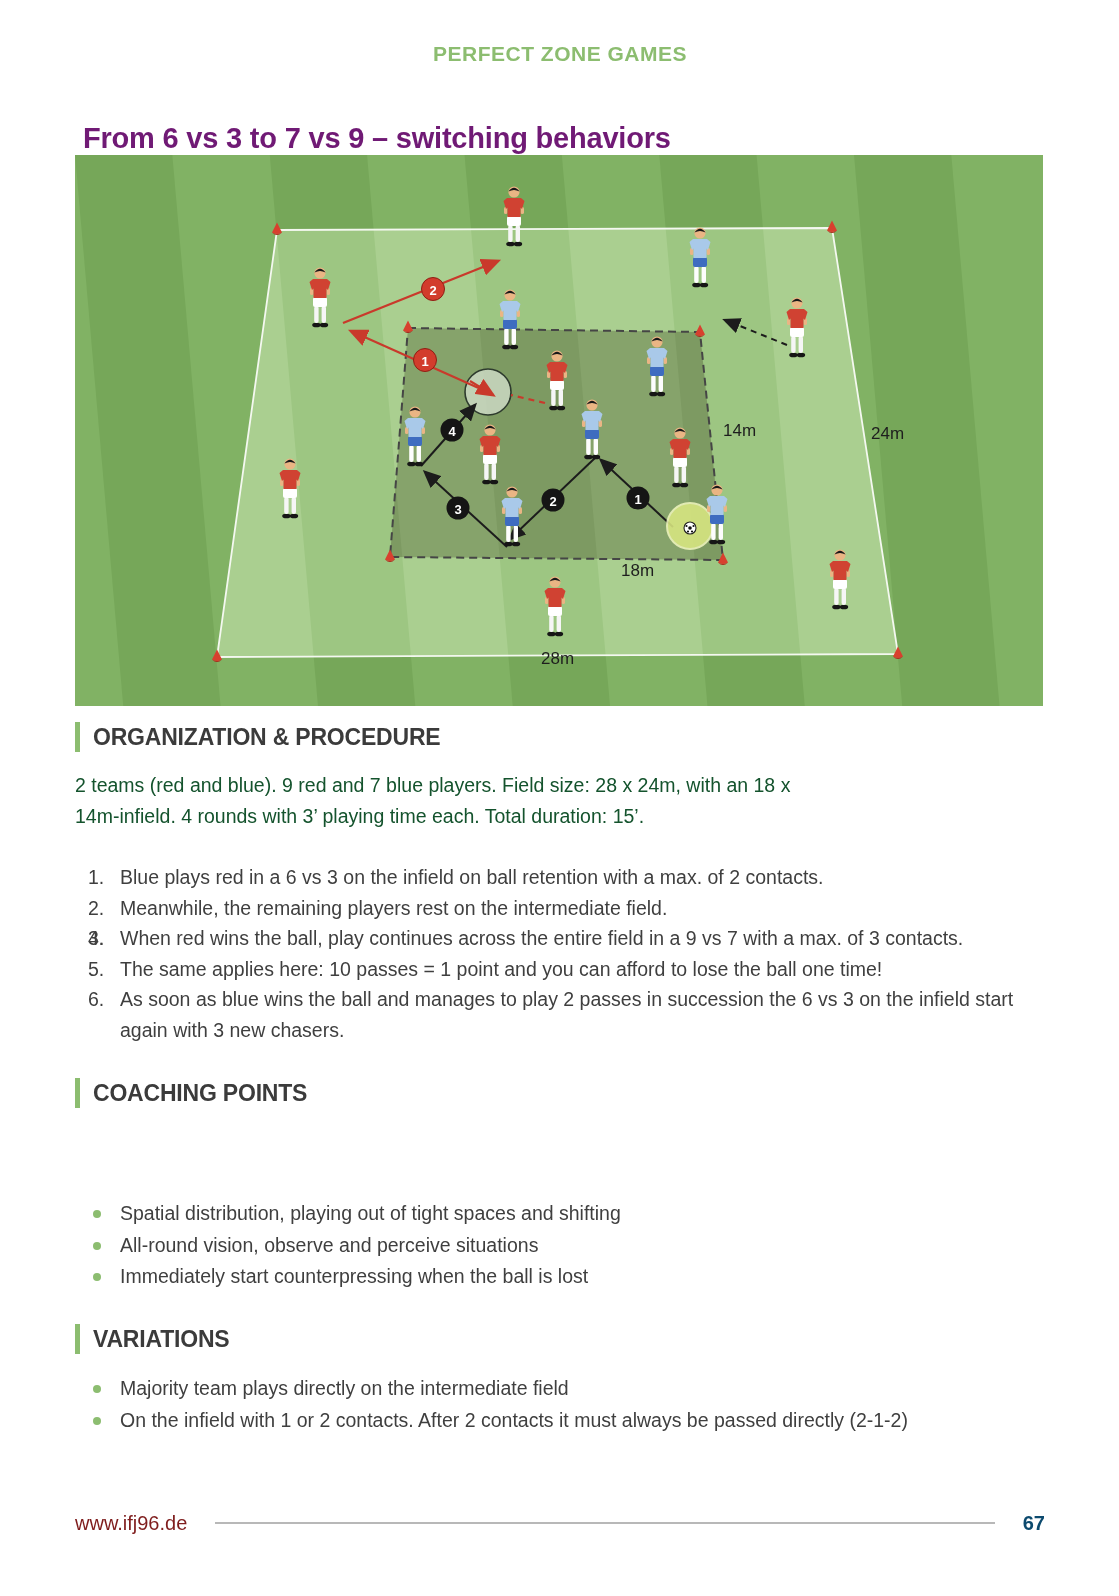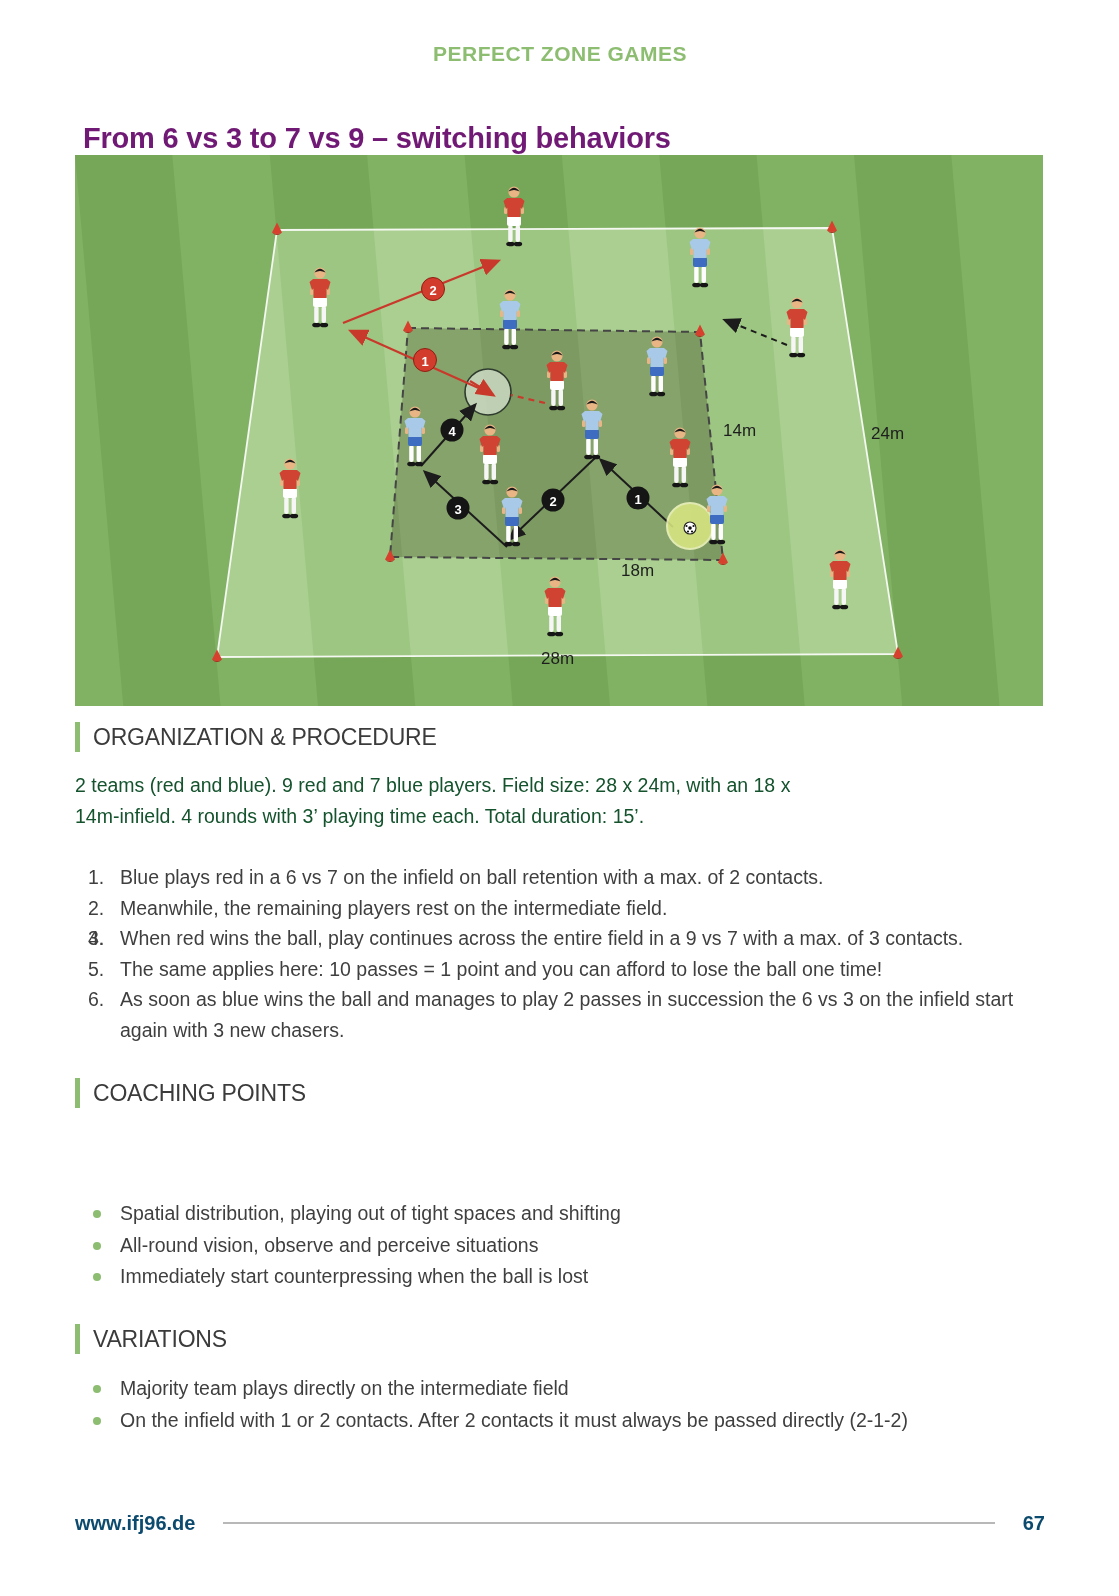--- a/index.html
+++ b/index.html
@@ -18,34 +18,34 @@
   .ln-black{stroke:#1c1c1c;stroke-width:2;}
   .ln-red{stroke:#c9392b;stroke-width:2.2;}
   .ln-black-dash{stroke:#1c1c1c;stroke-width:2;stroke-dasharray:6 5;}
   .ln-red-dash{stroke:#c9392b;stroke-width:2.2;stroke-dasharray:6 5;}
   .badge-black{fill:#151515;}
   .badge-red{fill:#d23c2c;stroke:#8e1f14;stroke-width:1;}
   .badge-txt{fill:#fff;font-family:"Liberation Sans",sans-serif;font-size:13px;font-weight:700;
              text-anchor:middle;dominant-baseline:central;}
   .dim-label{fill:#1e1e1e;font-family:"Liberation Sans",sans-serif;font-size:17px;}
   
-  .sec-head{position:absolute;left:75px;margin:0;font-size:23px;font-weight:400;color:#3b3b3b;
+  .sec-head{position:absolute;left:75px;margin:0;font-size:23px;font-weight:700;color:#3b3b3b;
             border-left:5px solid #8cbd70;padding-left:13px;line-height:30px;letter-spacing:-.2px;}
   .intro{position:absolute;left:75px;width:900px;font-size:19.5px;line-height:31px;color:#14532d;}
   ol.steps{position:absolute;left:75px;width:945px;margin:0;padding:0;list-style:none;}
   ol.steps li{position:relative;padding-left:45px;width:905px;line-height:30.5px;font-size:19.5px;}
   ol.steps .num{position:absolute;left:13px;}
   ul.dots{position:absolute;left:75px;width:930px;margin:0;padding:0;list-style:none;}
   ul.dots li{position:relative;padding-left:45px;width:880px;line-height:31.5px;font-size:19.5px;}
   ul.dots li::before{content:"";position:absolute;left:18px;top:12px;width:8px;height:8px;
                      border-radius:50%;background:#8cbd70;}
   
   .footer-row{position:absolute;top:1508px;left:75px;width:970px;height:30px;
               display:flex;align-items:center;}
-  .footer-url{font-size:20px;font-weight:700;color:#0c4a6e;text-decoration:none;white-space:nowrap;}
+  .footer-url{font-size:20px;font-weight:400;color:#7f1d1d;text-decoration:none;white-space:nowrap;}
   .footer-rule{flex:1;height:2px;background:#b8b8b8;margin:0 28px 0 28px;}
   .page-num{font-size:20px;font-weight:700;color:#0c4a6e;}
 </style>
 </head>
 <body>
 
 <div class="page">
 
   <div class="header-row">
     <div class="header-rule"></div>
@@ -193,21 +193,21 @@
 
   <h2 class="sec-head" style="top:722px;">ORGANIZATION &amp; PROCEDURE</h2>
   <div class="intro" style="top:770px;">
     <div>2 teams (red and blue). 9 red and 7 blue players. Field size: 28 x 24m, with an 18 x</div>
     <div>14m-infield. 4 rounds with 3’ playing time each. Total duration: 15’.</div>
   </div>
 
   <ol class="steps" style="top:862px;">
     <li>
       <span class="num">1.</span>
-      <span>Blue plays red in a 6 vs 7 on the infield on ball retention with a max. of 2 contacts.</span>
+      <span>Blue plays red in a 6 vs 3 on the infield on ball retention with a max. of 2 contacts.</span>
     </li>
     <li>
       <span class="num">2.</span>
       <span>Meanwhile, the remaining players rest on the intermediate field.</span>
     </li>
     <li>
       <span class="num">3.</span>
     </li>
     <li>
       <span class="num">4.</span>

